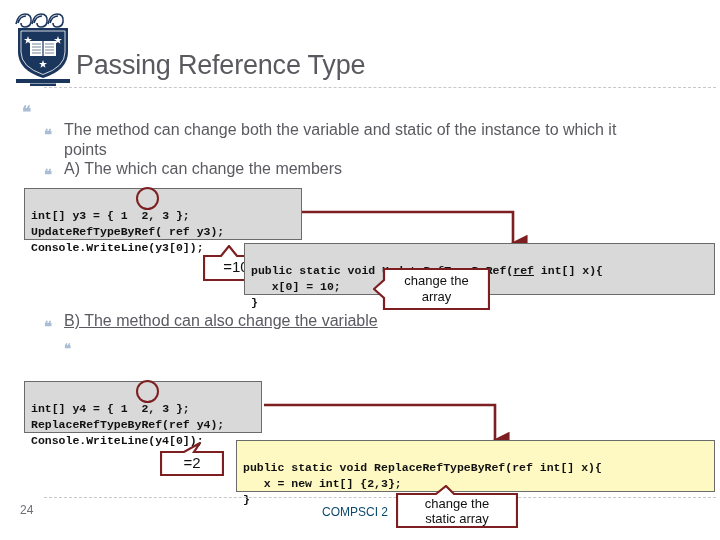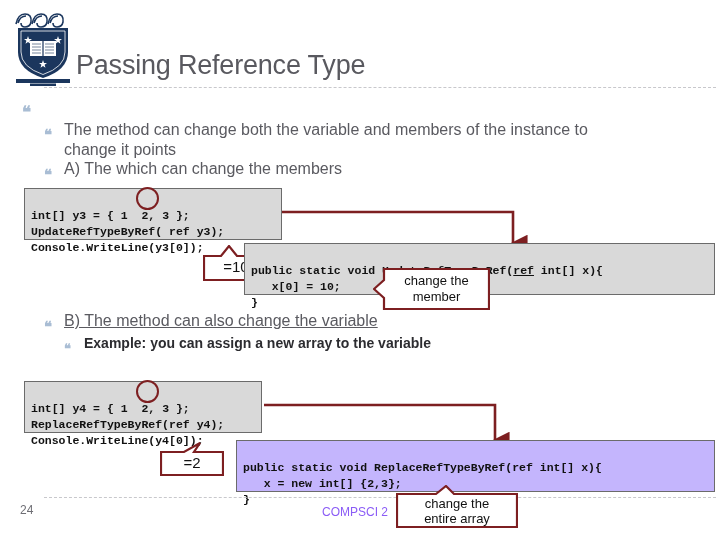--- a/index.html
+++ b/index.html
@@ -48,21 +48,21 @@
     font-family:"Liberation Mono", monospace;
     font-weight:bold;
     font-size:11.5px;
     line-height:16px;
     color:#111;
     white-space:pre;
     padding:3px 6px 4px 6px;
     box-sizing:border-box;
   }
   .codebox.gray{background:#d9d9d9;}
-  .codebox.white{background:#c4b5fd;}
+  .codebox.white{background:#fef9c3;}
   .u{text-decoration:underline;}
 
   
   .redcircle{
     position:absolute;
     border:2px solid #7d1f21;
     border-radius:50%;
     width:19px;height:19px;
   }
 
@@ -73,21 +73,21 @@
   .footer-rule{
     position:absolute;left:44px;top:497px;width:672px;height:0;
     border-top:1px dashed #c8c8cc;
   }
   .slidenum{
     position:absolute;left:20px;top:503px;
     font-size:12px;color:#6e6e74;
   }
   .course{
     position:absolute;left:322px;top:505px;
-    font-size:12px;color:#8b5cf6;white-space:nowrap;
+    font-size:12px;color:#0c4a6e;white-space:nowrap;
   }
 </style>
 </head>
 <body>
 
 <div class="slide">
 
   <div class="logo">
     <svg viewBox="0 0 66 78" width="66" height="78" xmlns="http://www.w3.org/2000/svg">
 
@@ -129,38 +129,38 @@
       <rect x="20" y="75.5" width="26" height="2.5" fill="#1b365d"></rect>
     </svg>
   </div>
 
   <div class="title">Passing Reference Type</div>
   <div class="title-rule"></div>
 
   <div class="bullet-mark" style="left:22px;top:104px;font-size:17px;">❝</div>
 
   <div class="bullet-mark" style="left:44px;top:128px;">❝</div>
-  <div class="lvl2" style="left:64px;top:120px;width:558px;line-height:20px;white-space:normal;">The method can change both the variable and members of the instance to change it points</div>
+  <div class="lvl2" style="left:64px;top:120px;width:558px;line-height:20px;white-space:normal;">The method can change both the variable and static of the instance to which it points</div>
 
   <div class="bullet-mark" style="left:44px;top:168px;">❝</div>
   <div class="lvl2" style="left:64px;top:160px;white-space:nowrap;">A) The which can change the members</div>
 
   <svg class="arrows" xmlns="http://www.w3.org/2000/svg">
     <defs>
       <marker id="ah" markerWidth="7" markerHeight="7" refX="3.2" refY="5.6" orient="auto">
         <polygon points="0,0 6.4,0 3.2,6.4" fill="#7d1f21"></polygon>
       </marker>
     </defs>
 
     <path d="M265,212 L513,212 L513,243" stroke="#7d1f21" stroke-width="2.6" fill="none" marker-end="url(#ah)"></path>
 
     <path d="M264,405 L495,405 L495,440" stroke="#7d1f21" stroke-width="2.6" fill="none" marker-end="url(#ah)"></path>
   </svg>
 
-  <div class="codebox gray" style="left:24px;top:188px;width:258px;height:52px;">
+  <div class="codebox gray" style="left:24px;top:188px;width:278px;height:52px;">
 <span>int[] y3 = { </span><span>1</span><span>  2, 3 };</span>
 <span>UpdateRefTypeByRef( ref y3);</span>
 <span>Console.WriteLine(y3[0]);</span></div>
   <div class="redcircle" style="left:136px;top:187px;"></div>
 
   <div style="position:absolute;left:203px;top:245px;width:66px;height:36px;">
     <svg width="66" height="36" viewBox="0 0 66 36" xmlns="http://www.w3.org/2000/svg" style="position:absolute;left:0;top:0;">
       <path d="M1,11 L18,11 L26,1 L34,11 L65,11 L65,35 L1,35 Z" fill="#ffffff" stroke="#7d1f21" stroke-width="2.2" stroke-linejoin="miter"></path>
     </svg>
     <div style="position:absolute;left:0;top:13px;width:66px;text-align:center;font-size:15px;color:#111;">=10</div>
@@ -170,29 +170,28 @@
 <span>public static void UpdateRefTypeByRef(</span><span class="u">ref</span><span> int[] x){</span>
 <span>   x[0] = 10;</span>
 <span>}</span></div>
 
   <div style="position:absolute;left:373px;top:268px;width:117px;height:42px;">
     <svg width="117" height="42" viewBox="0 0 117 42" xmlns="http://www.w3.org/2000/svg" style="position:absolute;left:0;top:0;">
       <path d="M11,1 L116,1 L116,41 L11,41 L11,30 L1,21 L11,12 Z" fill="#ffffff" stroke="#7d1f21" stroke-width="2.2" stroke-linejoin="miter"></path>
     </svg>
     <div style="position:absolute;left:12px;top:5px;width:103px;text-align:center;font-size:13px;line-height:16px;color:#111;">
       <div>change the</div>
-      <div>member</div>
+      <div>array</div>
     </div>
   </div>
 
   <div class="bullet-mark" style="left:44px;top:320px;">❝</div>
   <div class="lvl2" style="left:64px;top:312px;white-space:nowrap;text-decoration:underline;">B) The method can also change the variable</div>
 
   <div class="bullet-mark" style="left:64px;top:342px;font-size:13px;">❝</div>
-  <div class="lvl3" style="left:84px;top:335px;">Example: you can assign a new array to the variable</div>
 
   <div class="codebox gray" style="left:24px;top:381px;width:238px;height:52px;">
 <span>int[] y4 = { </span><span>1</span><span>  2, 3 };</span>
 <span>ReplaceRefTypeByRef(ref y4);</span>
 <span>Console.WriteLine(y4[0]);</span></div>
   <div class="redcircle" style="left:136px;top:380px;"></div>
 
   <div style="position:absolute;left:160px;top:442px;width:64px;height:34px;">
     <svg width="64" height="34" viewBox="0 0 64 34" xmlns="http://www.w3.org/2000/svg" style="position:absolute;left:0;top:0;">
       <path d="M1,10 L24,10 L40,1 L34,10 L63,10 L63,33 L1,33 Z" fill="#ffffff" stroke="#7d1f21" stroke-width="2.2" stroke-linejoin="miter"></path>
@@ -208,17 +207,17 @@
   <div class="footer-rule"></div>
   <div class="slidenum">24</div>
   <div class="course">COMPSCI 2</div>
 
   <div style="position:absolute;left:396px;top:485px;width:122px;height:43px;">
     <svg width="122" height="43" viewBox="0 0 122 43" xmlns="http://www.w3.org/2000/svg" style="position:absolute;left:0;top:0;">
       <path d="M1,9 L40,9 L50,1 L58,9 L121,9 L121,42 L1,42 Z" fill="#ffffff" stroke="#7d1f21" stroke-width="2.2" stroke-linejoin="miter"></path>
     </svg>
     <div style="position:absolute;left:3px;top:11px;width:116px;text-align:center;font-size:13px;line-height:15px;color:#111;">
       <div>change the</div>
-      <div>entire array</div>
+      <div>static array</div>
     </div>
   </div>
 
 </div>
 
 </body></html>

